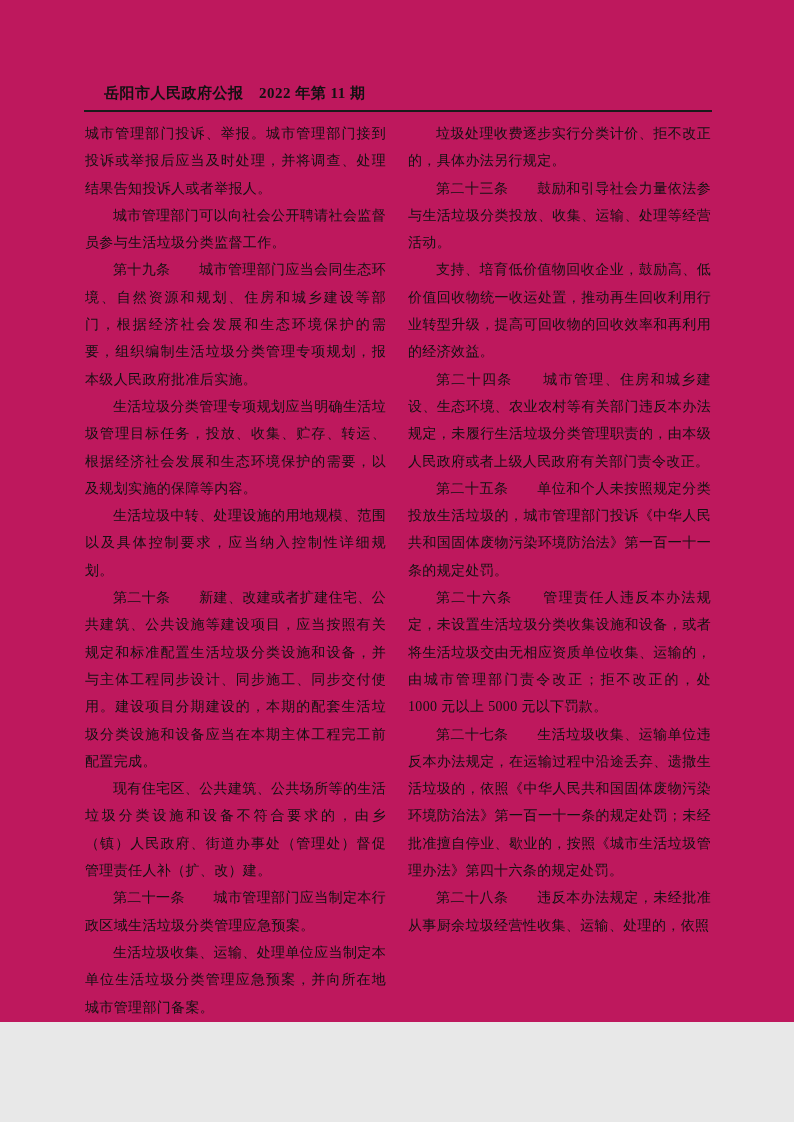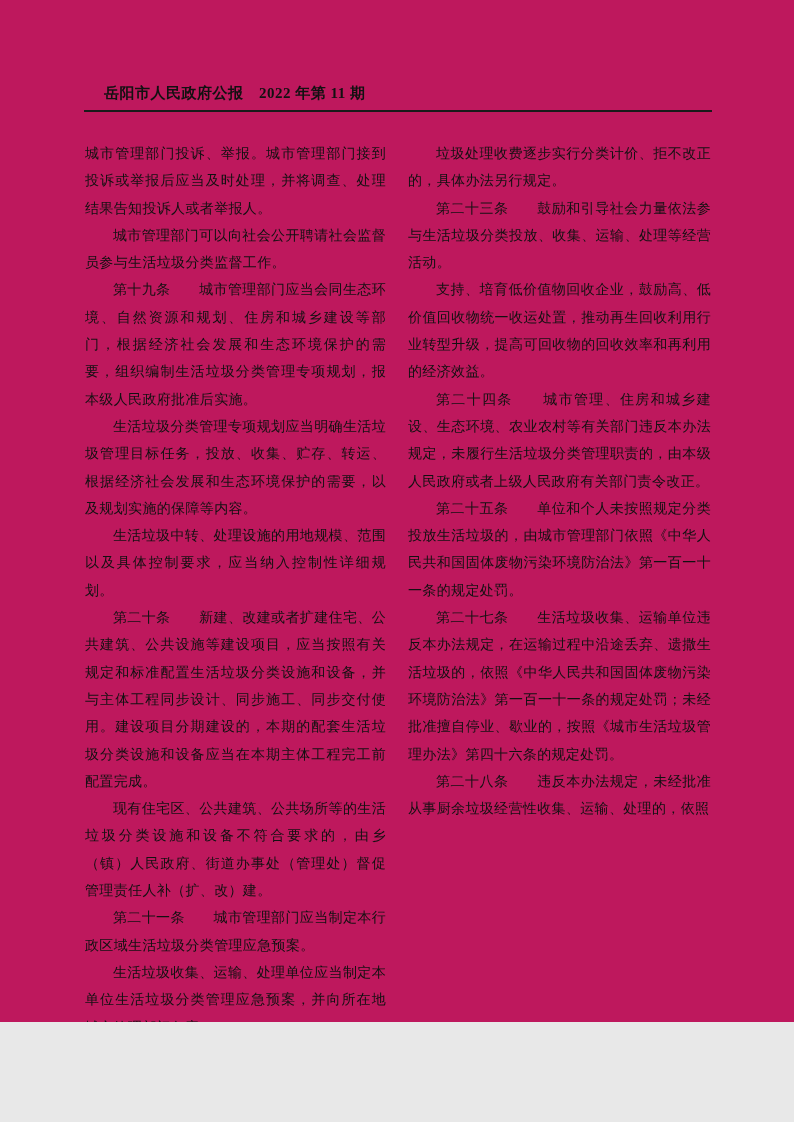--- a/index.html
+++ b/index.html
@@ -23,21 +23,21 @@
   }
   .header-title {
     font-weight: bold;
     font-size: 15px;
     letter-spacing: 0.5px;
     padding-left: 20px;
     white-space: nowrap;
   }
   .col {
     position: absolute;
-    top: 140px;
+    top: 120px;
     font-size: 14px;
     line-height: 27.3px;
     text-align: justify;
     letter-spacing: 0.35px;
   }
   .col-left  { left: 85px;  width: 301px; }
   .col-right { left: 408px; width: 303px; }
   p.para { margin: 0; padding: 0; text-indent: 2em; }
   p.para.continuation { text-indent: 0; }
   .page-number {
@@ -70,20 +70,21 @@
     <p class="para">第二十一条　　城市管理部门应当制定本行政区域生活垃圾分类管理应急预案。</p>
     <p class="para">生活垃圾收集、运输、处理单位应当制定本单位生活垃圾分类管理应急预案，并向所在地城市管理部门备案。</p>
     <p class="para">第二十二条　　本市按照产生者付费的原则</p>
   </div>
 
   <div class="col col-right">
     <p class="para">垃圾处理收费逐步实行分类计价、拒不改正的，具体办法另行规定。</p>
     <p class="para">第二十三条　　鼓励和引导社会力量依法参与生活垃圾分类投放、收集、运输、处理等经营活动。</p>
     <p class="para">支持、培育低价值物回收企业，鼓励高、低价值回收物统一收运处置，推动再生回收利用行业转型升级，提高可回收物的回收效率和再利用的经济效益。</p>
     <p class="para">第二十四条　　城市管理、住房和城乡建设、生态环境、农业农村等有关部门违反本办法规定，未履行生活垃圾分类管理职责的，由本级人民政府或者上级人民政府有关部门责令改正。</p>
-    <p class="para">第二十五条　　单位和个人未按照规定分类投放生活垃圾的，由城市管理部门依照《中华人民共和国固体废物污染环境防治法》第一百一十一条的规定处罚。</p>
+    <p class="para">第二十五条　　单位和个人未按照规定分类投放生活垃圾的，城市管理部门投诉《中华人民共和国固体废物污染环境防治法》第一百一十一条的规定处罚。</p>
+    <p class="para">第二十六条　　管理责任人违反本办法规定，未设置生活垃圾分类收集设施和设备，或者将生活垃圾交由无相应资质单位收集、运输的，由城市管理部门责令改正；拒不改正的，处 1000 元以上 5000 元以下罚款。</p>
     <p class="para">第二十七条　　生活垃圾收集、运输单位违反本办法规定，在运输过程中沿途丢弃、遗撒生活垃圾的，依照《中华人民共和国固体废物污染环境防治法》第一百一十一条的规定处罚；未经批准擅自停业、歇业的，按照《城市生活垃圾管理办法》第四十六条的规定处罚。</p>
     <p class="para">第二十八条　　违反本办法规定，未经批准从事厨余垃圾经营性收集、运输、处理的，依照</p>
   </div>
 
   <div class="page-number">4</div>
 
 </div>
 
 </body></html>

